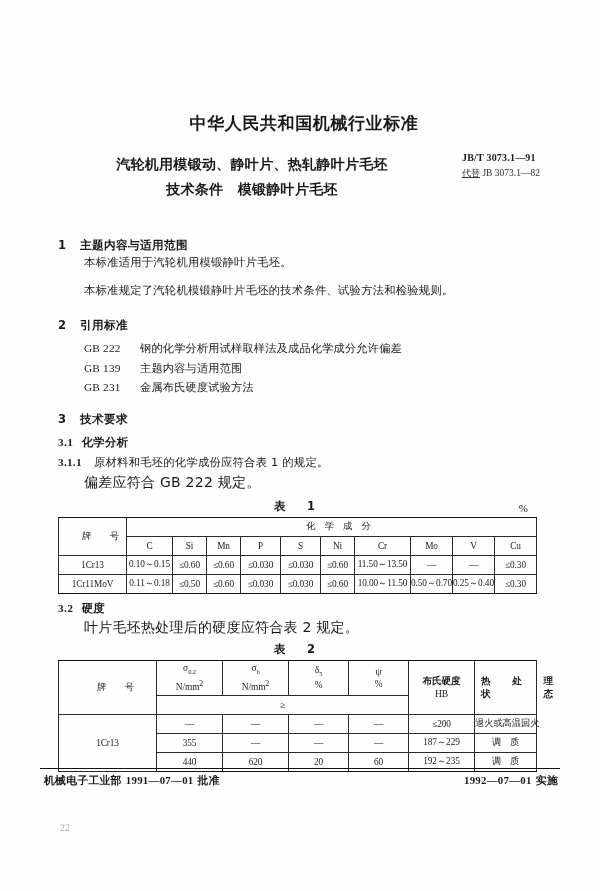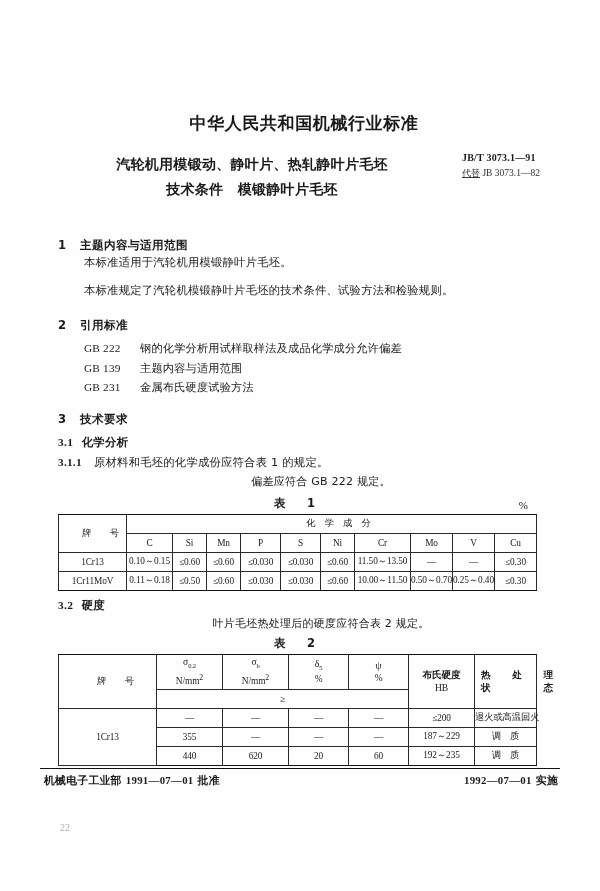--- a/index.html
+++ b/index.html
@@ -133,23 +133,22 @@
   }
   .line-311 .idx {
     font-family: "Liberation Serif", serif;
     font-weight: bold;
     display: inline-block;
     width: 36px;
   }
   .indent1 {
     padding-left: 26px;
     font-family: "DejaVu Sans", "Liberation Sans", sans-serif;
-    font-size: 11px;
+    font-size: 14px;
     letter-spacing: 0.25px;
-    text-align: center;
   }
 
   
   .tbl-cap {
     text-align: center;
     font-family: "DejaVu Sans", "Liberation Sans", sans-serif;
     font-weight: bold;
     font-size: 11.5px;
     letter-spacing: 5px;
     position: relative;

